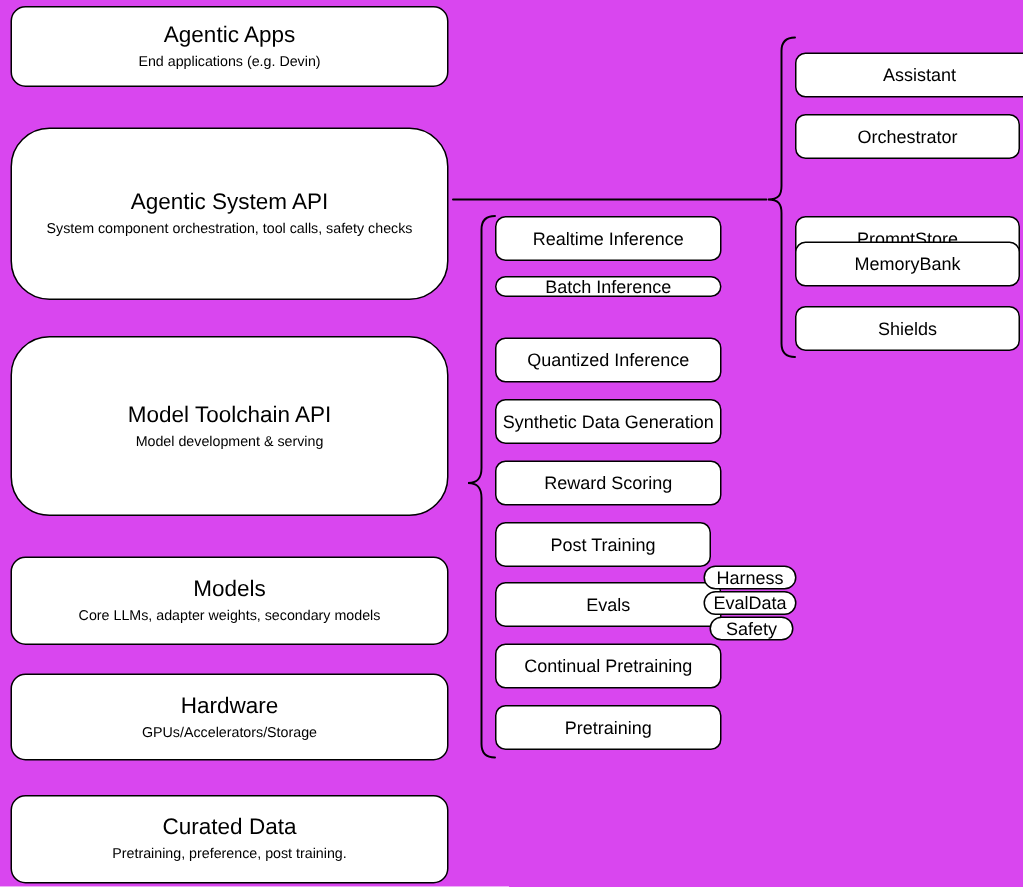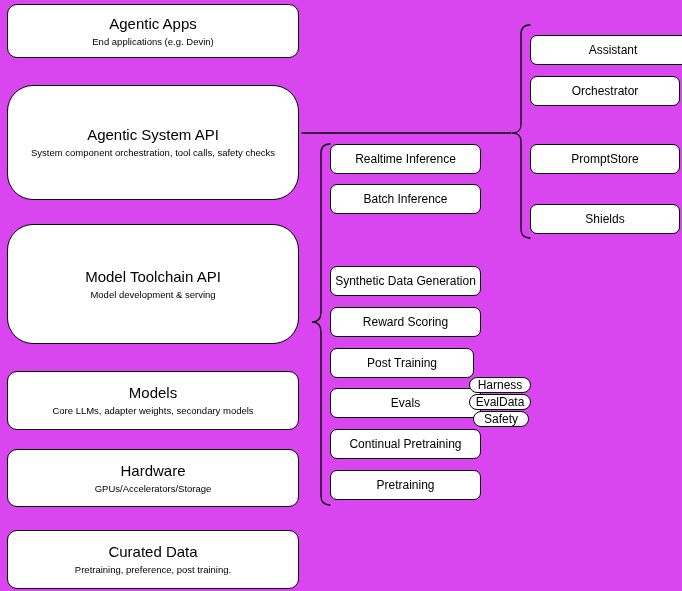--- a/index.html
+++ b/index.html
@@ -112,30 +112,32 @@
     <div class="title">Hardware</div>
     <div class="subtitle">GPUs/Accelerators/Storage</div>
   </div>
 
   <div class="node" style="left:7px; top:530px; width:292px; height:59px; border-radius:10px;">
     <div class="title">Curated Data</div>
     <div class="subtitle">Pretraining, preference, post training.</div>
   </div>
 
   <div class="small-node" style="left:330px; top:144px; width:151px; height:30px;">Realtime Inference</div>
-  <div class="small-node" style="left:330px; top:184px; width:151px; height:30px;">Batch Inference</div>
+  <div class="small-node" style="left:330px; top:184px; width:151px; height:14px;">Batch Inference</div>
+  <div class="small-node" style="left:330px; top:225px; width:151px; height:30px;">Quantized Inference</div>
   <div class="small-node" style="left:330px; top:266px; width:151px; height:30px;">Synthetic Data Generation</div>
   <div class="small-node" style="left:330px; top:307px; width:151px; height:30px;">Reward Scoring</div>
   <div class="small-node" style="left:330px; top:348px; width:144px; height:30px;">Post Training</div>
   <div class="small-node" style="left:330px; top:388px; width:151px; height:30px;">Evals</div>
   <div class="small-node" style="left:330px; top:429px; width:151px; height:30px;">Continual Pretraining</div>
   <div class="small-node" style="left:330px; top:470px; width:151px; height:30px;">Pretraining</div>
 
   <div class="pill" style="left:469px; top:377px; width:62px; height:16px;">Harness</div>
   <div class="pill" style="left:469px; top:394px; width:62px; height:16px;">EvalData</div>
   <div class="pill" style="left:473px; top:411px; width:56px; height:16px;">Safety</div>
 
   <div class="small-node" style="left:530px; top:35px; width:166px; height:30px;">Assistant</div>
   <div class="small-node" style="left:530px; top:76px; width:150px; height:30px;">Orchestrator</div>
   <div class="small-node" style="left:530px; top:118px; width:150px; height:30px;margin-top:26px;">PromptStore</div>
+  <div class="small-node" style="left:530px; top:161px; width:150px; height:30px;">MemoryBank</div>
   <div class="small-node" style="left:530px; top:204px; width:150px; height:30px;">Shields</div>
 
 </div>
 
 </body></html>

